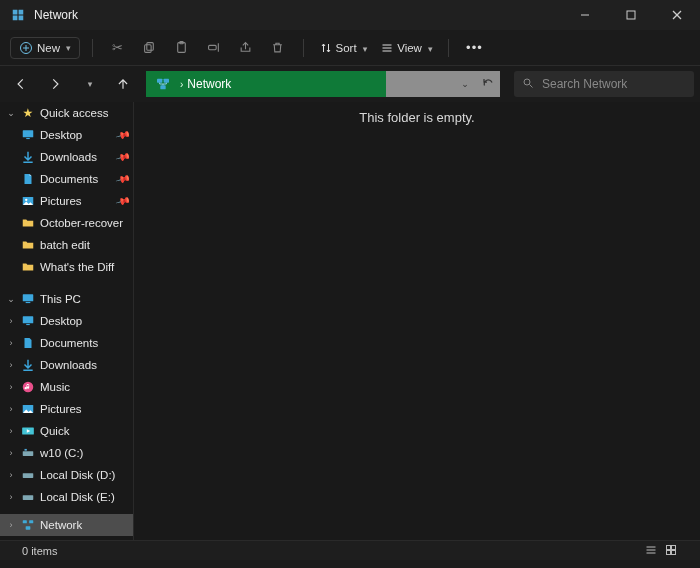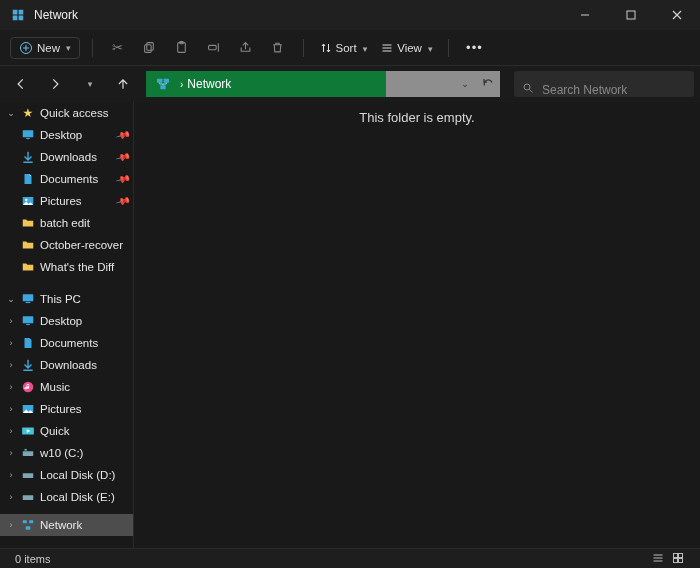--- a/index.html
+++ b/index.html
@@ -22,34 +22,34 @@
   
   .navrow { height: 36px; display:flex; align-items:center; padding:0 6px; gap:4px;}
   .nav-ico { width:30px; height:28px; display:flex; align-items:center; justify-content:center; color:#ccc; cursor:pointer;}
   .nav-ico.disabled { color:#555;}
   .addressbar { flex:1; height:26px; display:flex; align-items:center; background:#0f7a38; position:relative; margin-left:4px;}
   .addr-right { position:absolute; right:0; top:0; height:26px; width:45px; display:flex; align-items:center; justify-content:space-around; color:#ddd; font-size:9px;}
   .addr-grey { position:absolute; left:240px; top:0; right:0; height:26px; background:#8e8e8e;}
   .addr-content { position:relative; height:26px; display:flex; align-items:center; padding-left:4px; color:#fff; font-size:12px; z-index:2;}
   .addr-icon { width:18px; height:18px; margin:0 4px; display:flex; align-items:center; justify-content:center;}
   .addr-arrow { font-size:10px; color:#e0ffe8; margin:0 4px;}
-  .searchbox { width:180px; height:26px; margin-left:10px; background:#2b2b2b; border-radius:3px; display:flex; align-items:flex-end; padding:0 8px; color:#888; font-size:12px; gap:8px;}
+  .searchbox { width:180px; height:26px; margin-left:10px; background:#2b2b2b; border-radius:3px; display:flex; align-items:center; padding:0 8px; color:#888; font-size:12px; gap:8px;}
   
   .main { position:absolute; top:102px; left:0; right:0; bottom:20px; display:flex;}
   .sidebar { width:134px; background:#191919; border-right:1px solid #2a2a2a; overflow:hidden; font-size:11.5px;}
   .side-item { display:flex; align-items:center; height:22px; padding-left:6px; gap:4px; cursor:pointer; white-space:nowrap;}
   .side-item.sel { background:#4d4d4d;}
   .side-item .exp { width:10px; font-size:9px; color:#aaa; text-align:center;}
   .side-item .exp.none { visibility:hidden;}
   .side-item .ico { width:16px; height:16px; display:flex; align-items:center; justify-content:center; font-size:12px;}
   .side-item .pin { margin-left:auto; margin-right:4px; font-size:10px; color:#777; transform:rotate(30deg);}
   .side-group-gap { height:10px;}
   .content { flex:1; background:#191919; display:flex; align-items:flex-start; justify-content:center; padding-top:8px; color:#d8d8d8; font-size:13px;}
   
-  .status { position:absolute; left:0; right:0; bottom:0; height:20px; background:#1e1e1e; border-top:1px solid #2a2a2a; display:flex; align-items:center; padding:0 15px; font-size:11px; color:#ccc;}
+  .status { position:absolute; left:0; right:0; bottom:8px; height:20px; background:#1e1e1e; border-top:1px solid #2a2a2a; display:flex; align-items:center; padding:0 22px; font-size:11px; color:#ccc;}
   .status .right-icons { margin-left:auto; display:flex; gap:6px; color:#bbb;}
   
   .c-blue { color:#3ca7de;}
   .c-yellow { color:#f0c457;}
   .c-pink { color:#e84f8a;}
   .c-cyan { color:#44c4d6;}
   .c-star { color:#f4d35e;}
   .c-gray { color:#7fa7b3;}
 </style>
 </head>
@@ -248,30 +248,30 @@
       <span>Pictures</span>
       <span class="pin">📌</span>
     </div>
     <div class="side-item">
       <span class="exp none">·</span>
       <span class="ico c-yellow">
           <svg width="14" height="14" viewBox="0 0 24 24">
             <path fill="#f0c457" d="M3 6h6l2 2h10v10H3z"></path>
           </svg>
         </span>
+      <span>October-recover</span>
+    </div>
+    <div class="side-item">
+      <span class="exp none">·</span>
+      <span class="ico c-yellow">
+          <svg width="14" height="14" viewBox="0 0 24 24">
+            <path fill="#f0c457" d="M3 6h6l2 2h10v10H3z"></path>
+          </svg>
+        </span>
       <span>batch edit</span>
-    </div>
-    <div class="side-item">
-      <span class="exp none">·</span>
-      <span class="ico c-yellow">
-          <svg width="14" height="14" viewBox="0 0 24 24">
-            <path fill="#f0c457" d="M3 6h6l2 2h10v10H3z"></path>
-          </svg>
-        </span>
-      <span>October-recover</span>
     </div>
     <div class="side-item">
       <span class="exp none">·</span>
       <span class="ico c-yellow">
           <svg width="14" height="14" viewBox="0 0 24 24">
             <path fill="#f0c457" d="M3 6h6l2 2h10v10H3z"></path>
           </svg>
         </span>
       <span>What's the Diff</span>
     </div>

